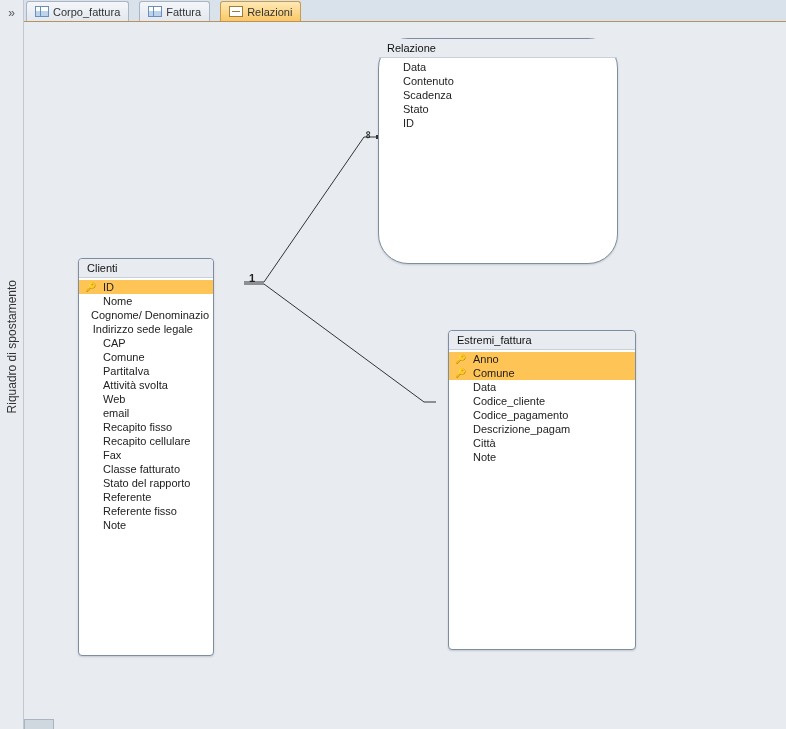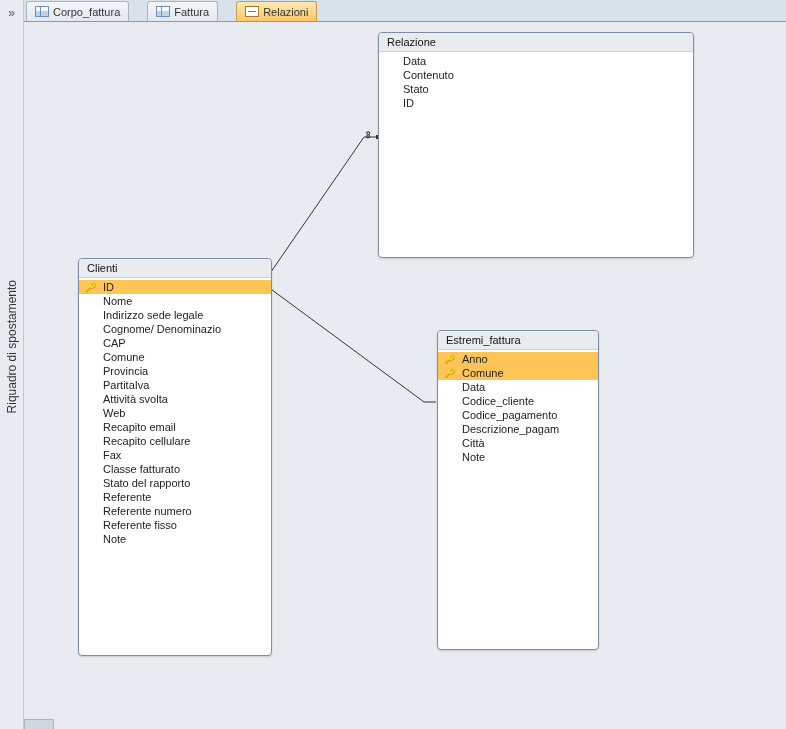--- a/index.html
+++ b/index.html
@@ -47,21 +47,21 @@
   background: #d9e1ea;
   width: 762px;
   padding-left: 2px;
   border-bottom: 1px solid #b8925a;
 }
 .tab {
   display: flex;
   align-items: center;
   height: 20px;
   padding: 0 8px;
-  margin-right: 18px;
+  margin-right: 10px;
   background: linear-gradient(#f4f6f9, #e2e8ef);
   border: 1px solid #a9b5c2;
   border-bottom: none;
   border-radius: 3px 3px 0 0;
   font-size: 11px;
   color: #333;
   cursor: pointer;
 }
 .tab.active {
   background: linear-gradient(#fde9b5, #fbc767);
@@ -193,88 +193,92 @@
 
     <path d="M 220 260 L 240 260 L 340 115 L 354 115" stroke="#333" stroke-width="1" fill="none"></path>
     <path d="M 352 113 L 352 117 L 356 117 L 356 113 Z" fill="#333"></path>
 
     <path d="M 220 262 L 240 262 L 400 380 L 412 380" stroke="#333" stroke-width="1" fill="none"></path>
   </svg>
 
   <div class="rel-label" style="left:225px; top:250px;">1</div>
   <div class="rel-label inf" style="left:341px; top:107px;">∞</div>
 
-  <div class="table-box" id="box-relazione" style="left: 354px; top: 10px; width: 316px; height: 226px;">
+  <div class="table-box" id="box-relazione" style="left: 354px; top: 16px; width: 240px; height: 226px; border-radius: 30px;">
     <div class="table-title">Relazione</div>
     <div class="field-list" id="fields-relazione">
         <div class="field">
           <span class="key-icon"></span>
           <span class="field-name">Data</span>
         </div>
         <div class="field">
           <span class="key-icon"></span>
           <span class="field-name">Contenuto</span>
         </div>
         <div class="field">
           <span class="key-icon"></span>
+          <span class="field-name">Scadenza</span>
+        </div>
+        <div class="field">
+          <span class="key-icon"></span>
           <span class="field-name">Stato</span>
         </div>
         <div class="field">
           <span class="key-icon"></span>
           <span class="field-name">ID</span>
         </div>
       </div>
   </div>
 
-  <div class="table-box" id="box-clienti" style="left: 54px; top: 236px; width: 194px; height: 398px;">
+  <div class="table-box" id="box-clienti" style="left: 54px; top: 236px; width: 136px; height: 398px;">
     <div class="table-title">Clienti</div>
     <div class="field-list" id="fields-clienti">
         <div class="field pk">
           <span class="key-icon">🔑</span>
           <span class="field-name">ID</span>
         </div>
         <div class="field">
           <span class="key-icon"></span>
           <span class="field-name">Nome</span>
         </div>
         <div class="field">
           <span class="key-icon"></span>
+          <span class="field-name">Cognome/ Denominazio</span>
+        </div>
+        <div class="field">
+          <span class="key-icon"></span>
           <span class="field-name">Indirizzo sede legale</span>
         </div>
         <div class="field">
           <span class="key-icon"></span>
-          <span class="field-name">Cognome/ Denominazio</span>
-        </div>
-        <div class="field">
-          <span class="key-icon"></span>
           <span class="field-name">CAP</span>
         </div>
         <div class="field">
           <span class="key-icon"></span>
           <span class="field-name">Comune</span>
         </div>
         <div class="field">
           <span class="key-icon"></span>
-          <span class="field-name">Provincia</span>
-        </div>
-        <div class="field">
-          <span class="key-icon"></span>
           <span class="field-name">PartitaIva</span>
         </div>
         <div class="field">
           <span class="key-icon"></span>
           <span class="field-name">Attività svolta</span>
         </div>
         <div class="field">
           <span class="key-icon"></span>
           <span class="field-name">Web</span>
         </div>
         <div class="field">
           <span class="key-icon"></span>
-          <span class="field-name">Recapito email</span>
+          <span class="field-name">email</span>
+        </div>
+        <div class="field">
+          <span class="key-icon"></span>
+          <span class="field-name">Recapito fisso</span>
         </div>
         <div class="field">
           <span class="key-icon"></span>
           <span class="field-name">Recapito cellulare</span>
         </div>
         <div class="field">
           <span class="key-icon"></span>
           <span class="field-name">Fax</span>
         </div>
         <div class="field">
@@ -284,34 +288,30 @@
         <div class="field">
           <span class="key-icon"></span>
           <span class="field-name">Stato del rapporto</span>
         </div>
         <div class="field">
           <span class="key-icon"></span>
           <span class="field-name">Referente</span>
         </div>
         <div class="field">
           <span class="key-icon"></span>
-          <span class="field-name">Referente numero</span>
-        </div>
-        <div class="field">
-          <span class="key-icon"></span>
           <span class="field-name">Referente fisso</span>
         </div>
         <div class="field">
           <span class="key-icon"></span>
           <span class="field-name">Note</span>
         </div>
       </div>
   </div>
 
-  <div class="table-box" id="box-estremi" style="left: 413px; top: 308px; width: 162px; height: 320px;">
+  <div class="table-box" id="box-estremi" style="left: 424px; top: 308px; width: 188px; height: 320px;">
     <div class="table-title">Estremi_fattura</div>
     <div class="field-list" id="fields-estremi">
         <div class="field pk">
           <span class="key-icon">🔑</span>
           <span class="field-name">Anno</span>
         </div>
         <div class="field pk">
           <span class="key-icon">🔑</span>
           <span class="field-name">Comune</span>
         </div>

